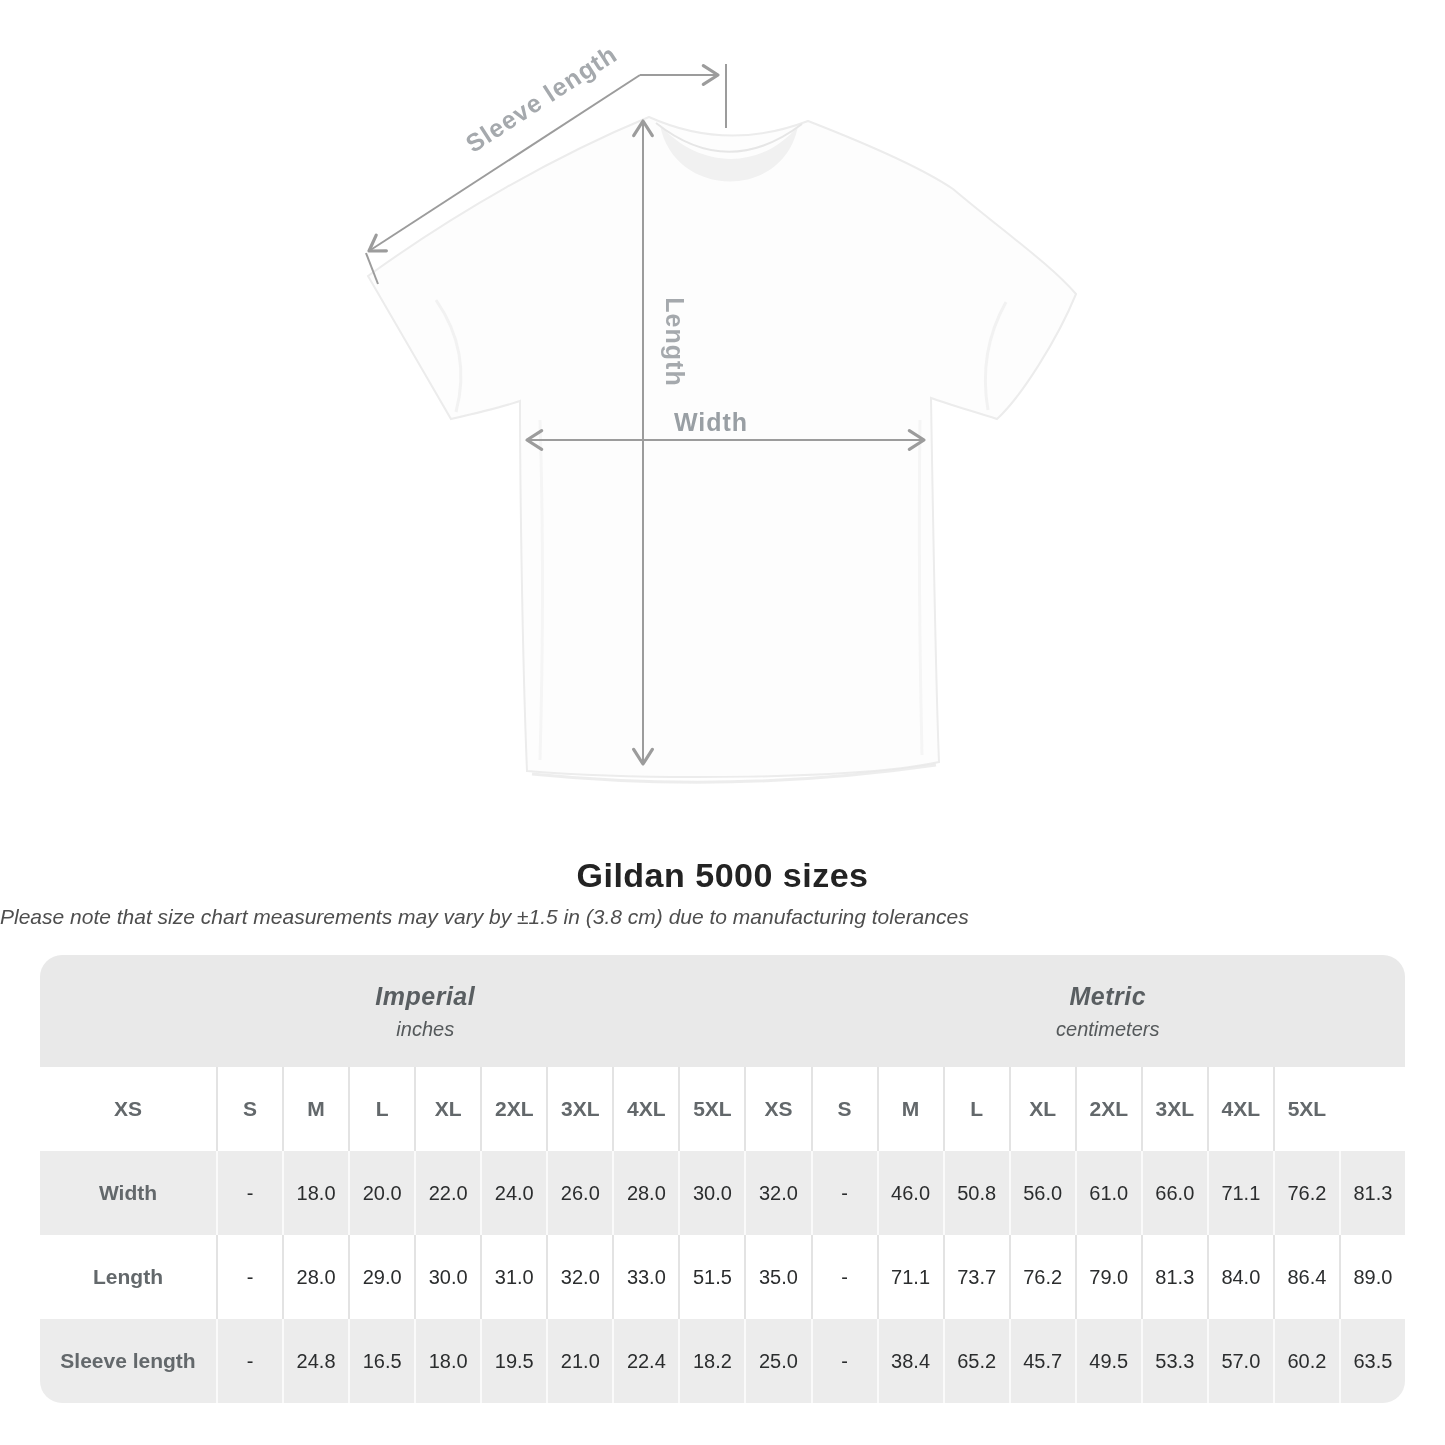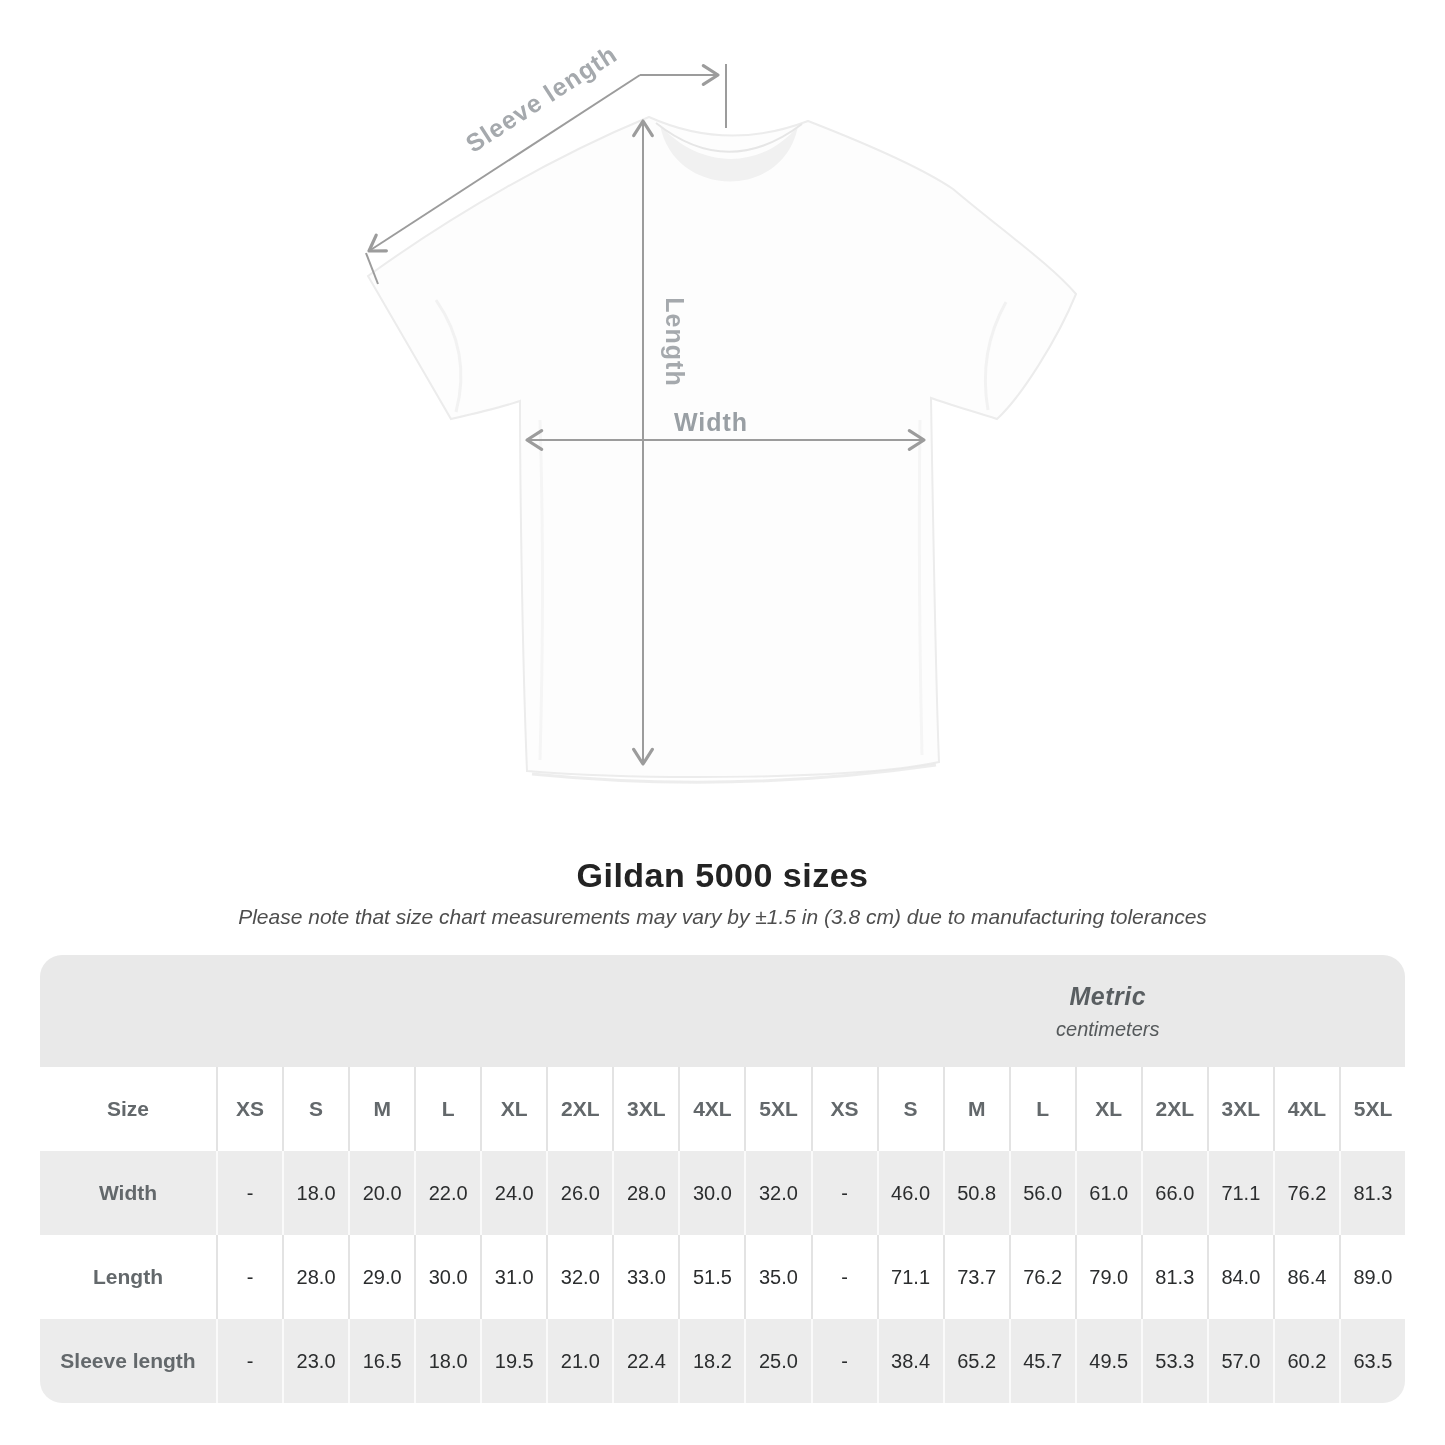--- a/index.html
+++ b/index.html
@@ -9,21 +9,21 @@
     -webkit-font-smoothing:antialiased;
   }
   .diagram { position:relative; width:1445px; height:838px; }
   .diagram svg { display:block; }
 
   .page-title {
     text-align:center; font-size:34px; font-weight:bold; color:#232323;
     margin:18px 0 10px 0; letter-spacing:0.5px;
   }
   .page-subtitle {
-    text-align:center; font-style:italic; font-size:21px; color:#4e4e4e;
+    text-align:left; font-style:italic; font-size:21px; color:#4e4e4e;
     margin:0 0 26px 0;
   }
 
   .table-wrap {
     width:1365px; margin:0 auto; border-radius:22px; overflow:hidden;
     background:#ffffff;
   }
   .band {
     display:grid; grid-template-columns:176px repeat(18, 1fr);
     background:#e9e9e9; height:112px;
@@ -108,28 +108,31 @@
     <text transform="translate(666,342) rotate(90)" text-anchor="middle" font-size="25" font-weight="bold" fill="#a5a9ad" letter-spacing="1">Length</text>
     <text x="711" y="431" text-anchor="middle" font-size="25" font-weight="bold" fill="#999fa4" letter-spacing="1">Width</text>
   </svg>
 </div>
 
 <div class="page-title">Gildan 5000 sizes</div>
 <div class="page-subtitle">Please note that size chart measurements may vary by ±1.5 in (3.8 cm) due to manufacturing tolerances</div>
 
 <div class="table-wrap">
   <div class="band">
+    <div class="group group-imperial">
+      <div class="group-name">Imperial</div>
+      <div class="group-unit">inches</div>
+    </div>
     <div class="group group-metric">
       <div class="group-name">Metric</div>
       <div class="group-unit">centimeters</div>
     </div>
   </div>
   <div id="size-grid">
       <div class="t-row head-row">
-        <div class="cell label">Size</div>
         <div class="cell hdr">XS</div>
         <div class="cell hdr">S</div>
         <div class="cell hdr">M</div>
         <div class="cell hdr">L</div>
         <div class="cell hdr">XL</div>
         <div class="cell hdr">2XL</div>
         <div class="cell hdr">3XL</div>
         <div class="cell hdr">4XL</div>
         <div class="cell hdr">5XL</div>
         <div class="cell hdr">XS</div>
@@ -180,21 +183,21 @@
         <div class="cell val">76.2</div>
         <div class="cell val">79.0</div>
         <div class="cell val">81.3</div>
         <div class="cell val">84.0</div>
         <div class="cell val">86.4</div>
         <div class="cell val">89.0</div>
       </div>
       <div class="t-row data-row gray">
         <div class="cell label">Sleeve length</div>
         <div class="cell val">-</div>
-        <div class="cell val">23.0</div>
+        <div class="cell val">24.8</div>
         <div class="cell val">16.5</div>
         <div class="cell val">18.0</div>
         <div class="cell val">19.5</div>
         <div class="cell val">21.0</div>
         <div class="cell val">22.4</div>
         <div class="cell val">18.2</div>
         <div class="cell val">25.0</div>
         <div class="cell val">-</div>
         <div class="cell val">38.4</div>
         <div class="cell val">65.2</div>

